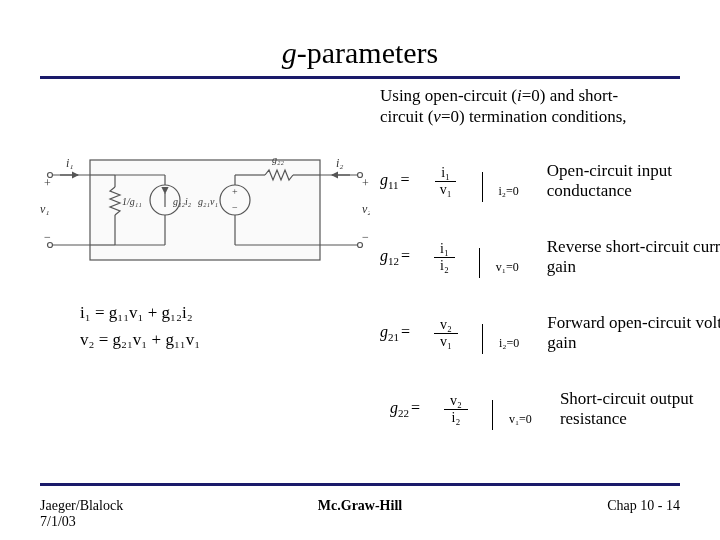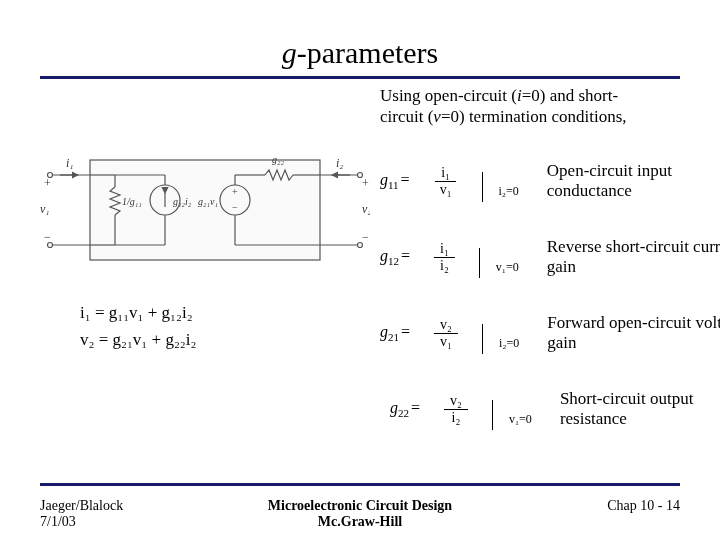--- a/index.html
+++ b/index.html
@@ -188,21 +188,21 @@
       <text x="133" y="70" font-size="10">g₁₂i₂</text>
       <text x="158" y="70" font-size="10">g₂₁v₁</text>
       <text x="192" y="60" font-style="normal" font-size="10">+</text>
       <text x="192" y="76" font-style="normal" font-size="10">−</text>
       <text x="232" y="28" font-size="10">g₂₂</text>
     </g>
   </svg>
 
   <div class="eqs">
     <div>i₁ = g₁₁v₁ + g₁₂i₂</div>
-    <div>v₂ = g₂₁v₁ + g₂₂i₂</div>
+    <div>v₂ = g₂₁v₁ + g₁₁v₁</div>
   </div>
 
   <div class="param-block" style="left:380px; top:82px;">
     <span><span class="g">g</span><span class="sub">11</span><span class="eq">=</span></span>
     <span class="frac">
         <span class="num">i₁</span>
         <span class="den">v₁</span>
       </span>
     <span class="bar"></span>
       <span class="cond">i₂=0</span>
@@ -245,19 +245,18 @@
 </div>
 
 <hr class="hr-bottom">
 
 <div class="footer">
   <div class="left">
     <div>Jaeger/Blalock</div>
     <div>7/1/03</div>
   </div>
   <div class="center">
-    <div>Microelectronic Circuit Design</div>
     <div>Mc.Graw-Hill</div>
   </div>
   <div class="right">
     <div>Chap 10 - 14</div>
   </div>
 </div>
 
 </body></html>

